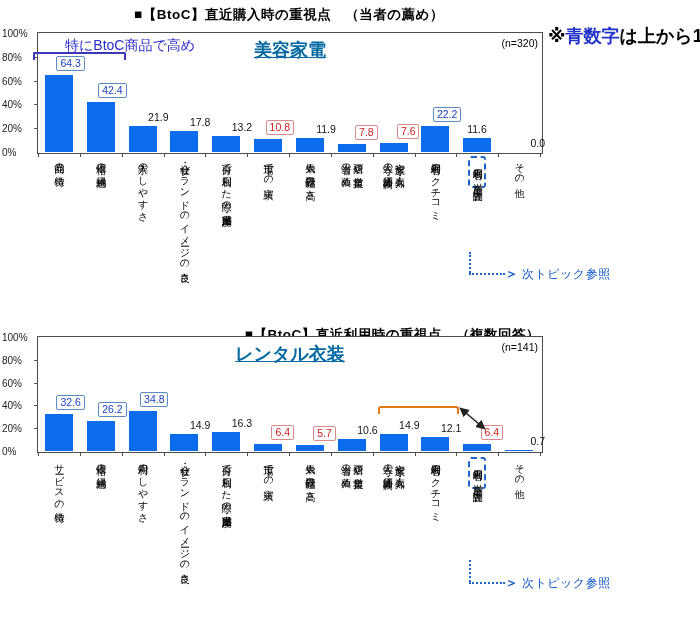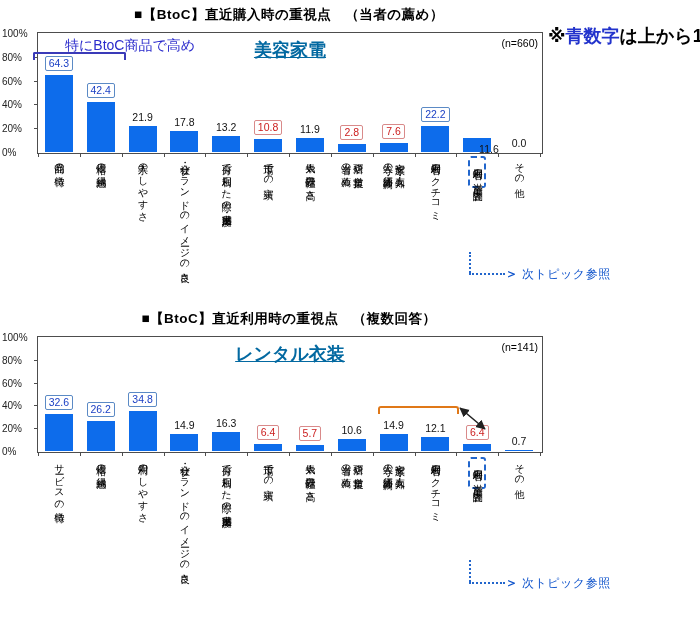--- a/index.html
+++ b/index.html
@@ -1,28 +1,28 @@
 <!DOCTYPE html>
 <html><head>
 <meta charset="utf-8">
 <style>
   html,body{margin:0;padding:0;background:#fff;}
   .page{position:relative;width:700px;height:621px;background:#ffffff;
         font-family:"Liberation Sans","DejaVu Sans",sans-serif;overflow:hidden;}
   .chart-group{position:absolute;inset:0;}
   .title{position:absolute;left:38px;width:502px;text-align:center;
          font-size:13.5px;font-weight:bold;color:#000;letter-spacing:0.5px;}
-  #c0 .title{top:6px;} #c1 .title{top:310px;}
+  #c0 .title{top:6px;} #c1 .title{top:326px;text-align:right;}
   .plot{position:absolute;left:37px;width:504px;border:1px solid #4d4d4d;background:#fff;}
   #c0 .plot{top:32px;height:120px;} #c1 .plot{top:336px;height:115px;}
   .subtitle{position:absolute;left:0;right:0;top:5px;text-align:center;
             font-size:18px;font-weight:bold;text-decoration:underline;color:#0369a1;}
   .n-label{position:absolute;right:4px;top:4px;font-size:10.5px;color:#000;}
   .bar{position:absolute;background:#0d6ceb;}
-  .vlabel{position:absolute;text-align:center;font-size:10.5px;color:#111;line-height:14px;}
+  .vlabel{position:absolute;text-align:right;font-size:10.5px;color:#111;line-height:14px;}
   .vlabel .boxed{display:inline-block;padding:0 3px;border-radius:2px;background:#fff;line-height:13px;}
   .vlabel .blue{border:1.4px solid #5b8ac5;color:#1a3fc4;}
   .vlabel .red{border:1.4px solid #d98a8a;color:#cc2020;}
   .ylab{position:absolute;left:2px;width:31px;font-size:10px;color:#222;}
   .ytick{position:absolute;width:4px;height:1px;background:#4d4d4d;}
   .xtick{position:absolute;width:1px;height:4px;background:#4d4d4d;}
   .cats{position:absolute;left:38px;width:502px;display:flex;align-items:flex-start;}
   #c0 .cats{top:156px;height:152px;} #c1 .cats{top:457px;height:152px;}
   .cat-slot{flex:1 1 0;display:flex;justify-content:center;align-items:flex-start;min-width:0;}
   .vtext{writing-mode:vertical-rl;text-orientation:mixed;white-space:pre-line;
@@ -48,21 +48,21 @@
 </style>
 </head>
 <body>
 
 <div class="page">
 
   <div class="chart-group" id="c0">
     <div class="title">■【BtoC】直近購入時の重視点　（当者の薦め）</div>
     <div class="plot">
       <div class="subtitle">美容家電</div>
-      <div class="n-label">(n=660)</div>
+      <div class="n-label">(n=320)</div>
     </div>
     <div class="gen">
         <div class="ylab" style="position: absolute; top: 147px;">0%</div>
         <div class="ylab" style="position: absolute; top: 123.2px;">20%</div>
         <div class="ytick" style="position: absolute; left: 34px; top: 128.2px;"></div>
         <div class="ylab" style="position: absolute; top: 99.4px;">40%</div>
         <div class="ytick" style="position: absolute; left: 34px; top: 104.4px;"></div>
         <div class="ylab" style="position: absolute; top: 75.6px;">60%</div>
         <div class="ytick" style="position: absolute; left: 34px; top: 80.6px;"></div>
         <div class="ylab" style="position: absolute; top: 51.8px;">80%</div>
@@ -89,27 +89,27 @@
         <div class="vlabel" style="position: absolute; left: 116.667px; width: 51.8333px; top: 109.939px;">21.9</div>
         <div class="bar" style="position: absolute; left: 170.417px; top: 130.818px; width: 28px; height: 21.182px; background: rgb(13, 108, 235);"></div>
         <div class="vlabel" style="position: absolute; left: 158.5px; width: 51.8333px; top: 114.818px;">17.8</div>
         <div class="bar" style="position: absolute; left: 212.25px; top: 136.292px; width: 28px; height: 15.708px; background: rgb(13, 108, 235);"></div>
         <div class="vlabel" style="position: absolute; left: 200.333px; width: 51.8333px; top: 120.292px;">13.2</div>
         <div class="bar" style="position: absolute; left: 254.083px; top: 139.148px; width: 28px; height: 12.852px; background: rgb(13, 108, 235);"></div>
         <div class="vlabel" style="position: absolute; left: 242.167px; width: 51.8333px; top: 120.148px;"><span class="boxed red">10.8</span></div>
         <div class="bar" style="position: absolute; left: 295.917px; top: 137.839px; width: 28px; height: 14.161px; background: rgb(13, 108, 235);"></div>
         <div class="vlabel" style="position: absolute; left: 284px; width: 51.8333px; top: 121.839px;">11.9</div>
         <div class="bar" style="position: absolute; left: 337.75px; top: 143.908px; width: 28px; height: 8.092px; background: rgb(13, 108, 235);"></div>
-        <div class="vlabel" style="position: absolute; left: 325.833px; width: 51.8333px; top: 124.908px;"><span class="boxed red">2.8</span></div>
+        <div class="vlabel" style="position: absolute; left: 325.833px; width: 51.8333px; top: 124.908px;"><span class="boxed red">7.8</span></div>
         <div class="bar" style="position: absolute; left: 379.583px; top: 142.956px; width: 28px; height: 9.044px; background: rgb(13, 108, 235);"></div>
         <div class="vlabel" style="position: absolute; left: 367.667px; width: 51.8333px; top: 123.956px;"><span class="boxed red">7.6</span></div>
         <div class="bar" style="position: absolute; left: 421.417px; top: 125.582px; width: 28px; height: 26.418px; background: rgb(13, 108, 235);"></div>
         <div class="vlabel" style="position: absolute; left: 409.5px; width: 51.8333px; top: 106.582px;"><span class="boxed blue">22.2</span></div>
         <div class="bar" style="position: absolute; left: 463.25px; top: 138.196px; width: 28px; height: 13.804px; background: rgb(13, 108, 235);"></div>
-        <div class="vlabel" style="position: absolute; left: 463px; width: 51.8333px; top: 122.196px; margin-top: 20px;">11.6</div>
+        <div class="vlabel" style="position: absolute; left: 435px; width: 51.8333px; top: 122.196px;">11.6</div>
         <div class="vlabel" style="position: absolute; left: 493.167px; width: 51.8333px; top: 136px;">0.0</div>
       </div>
     <div class="cats">
         <div class="cat-slot">
           <span class="vtext">商品の特徴</span>
         </div>
         <div class="cat-slot">
           <span class="vtext">価格の納得感</span>
         </div>
         <div class="cat-slot">

